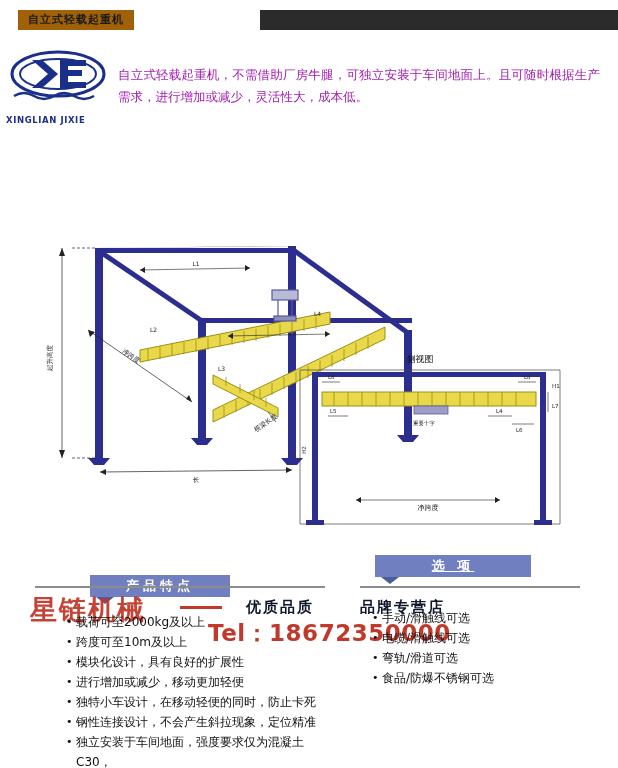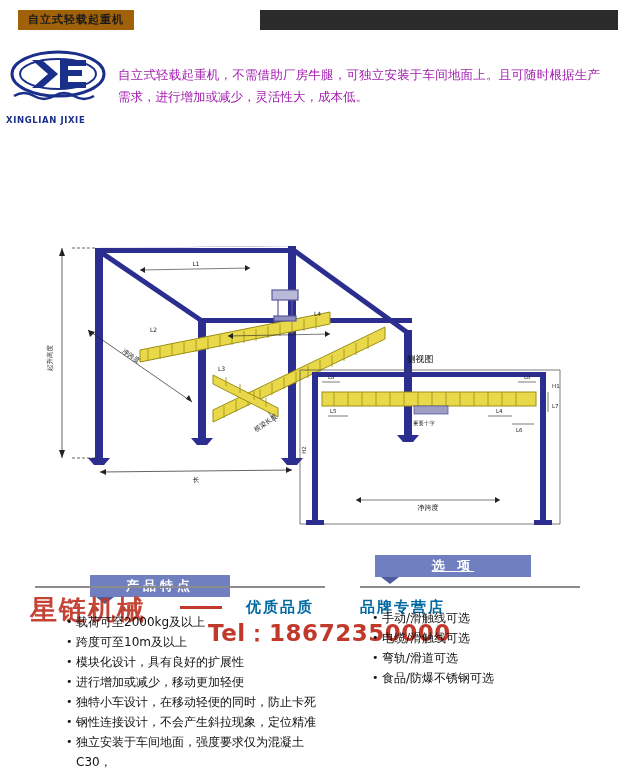--- a/index.html
+++ b/index.html
@@ -135,21 +135,21 @@
     position: absolute;
     left: 180px; top: 606px;
     width: 42px; height: 3px;
     background: #c0392b;
   }
   .wm-slogan {
     position: absolute;
     top: 598px;
     font-size: 15px;
     font-weight: bold;
-    color: #0369a1;
+    color: #0f172a;
     letter-spacing: 2px;
     white-space: nowrap;
   }
   #wm-slogan-1 { left: 246px; }
   #wm-slogan-2 { left: 360px; }
   .wm-tel {
     position: absolute;
     left: 208px; top: 618px;
     font-size: 23px;
     font-weight: bold;

